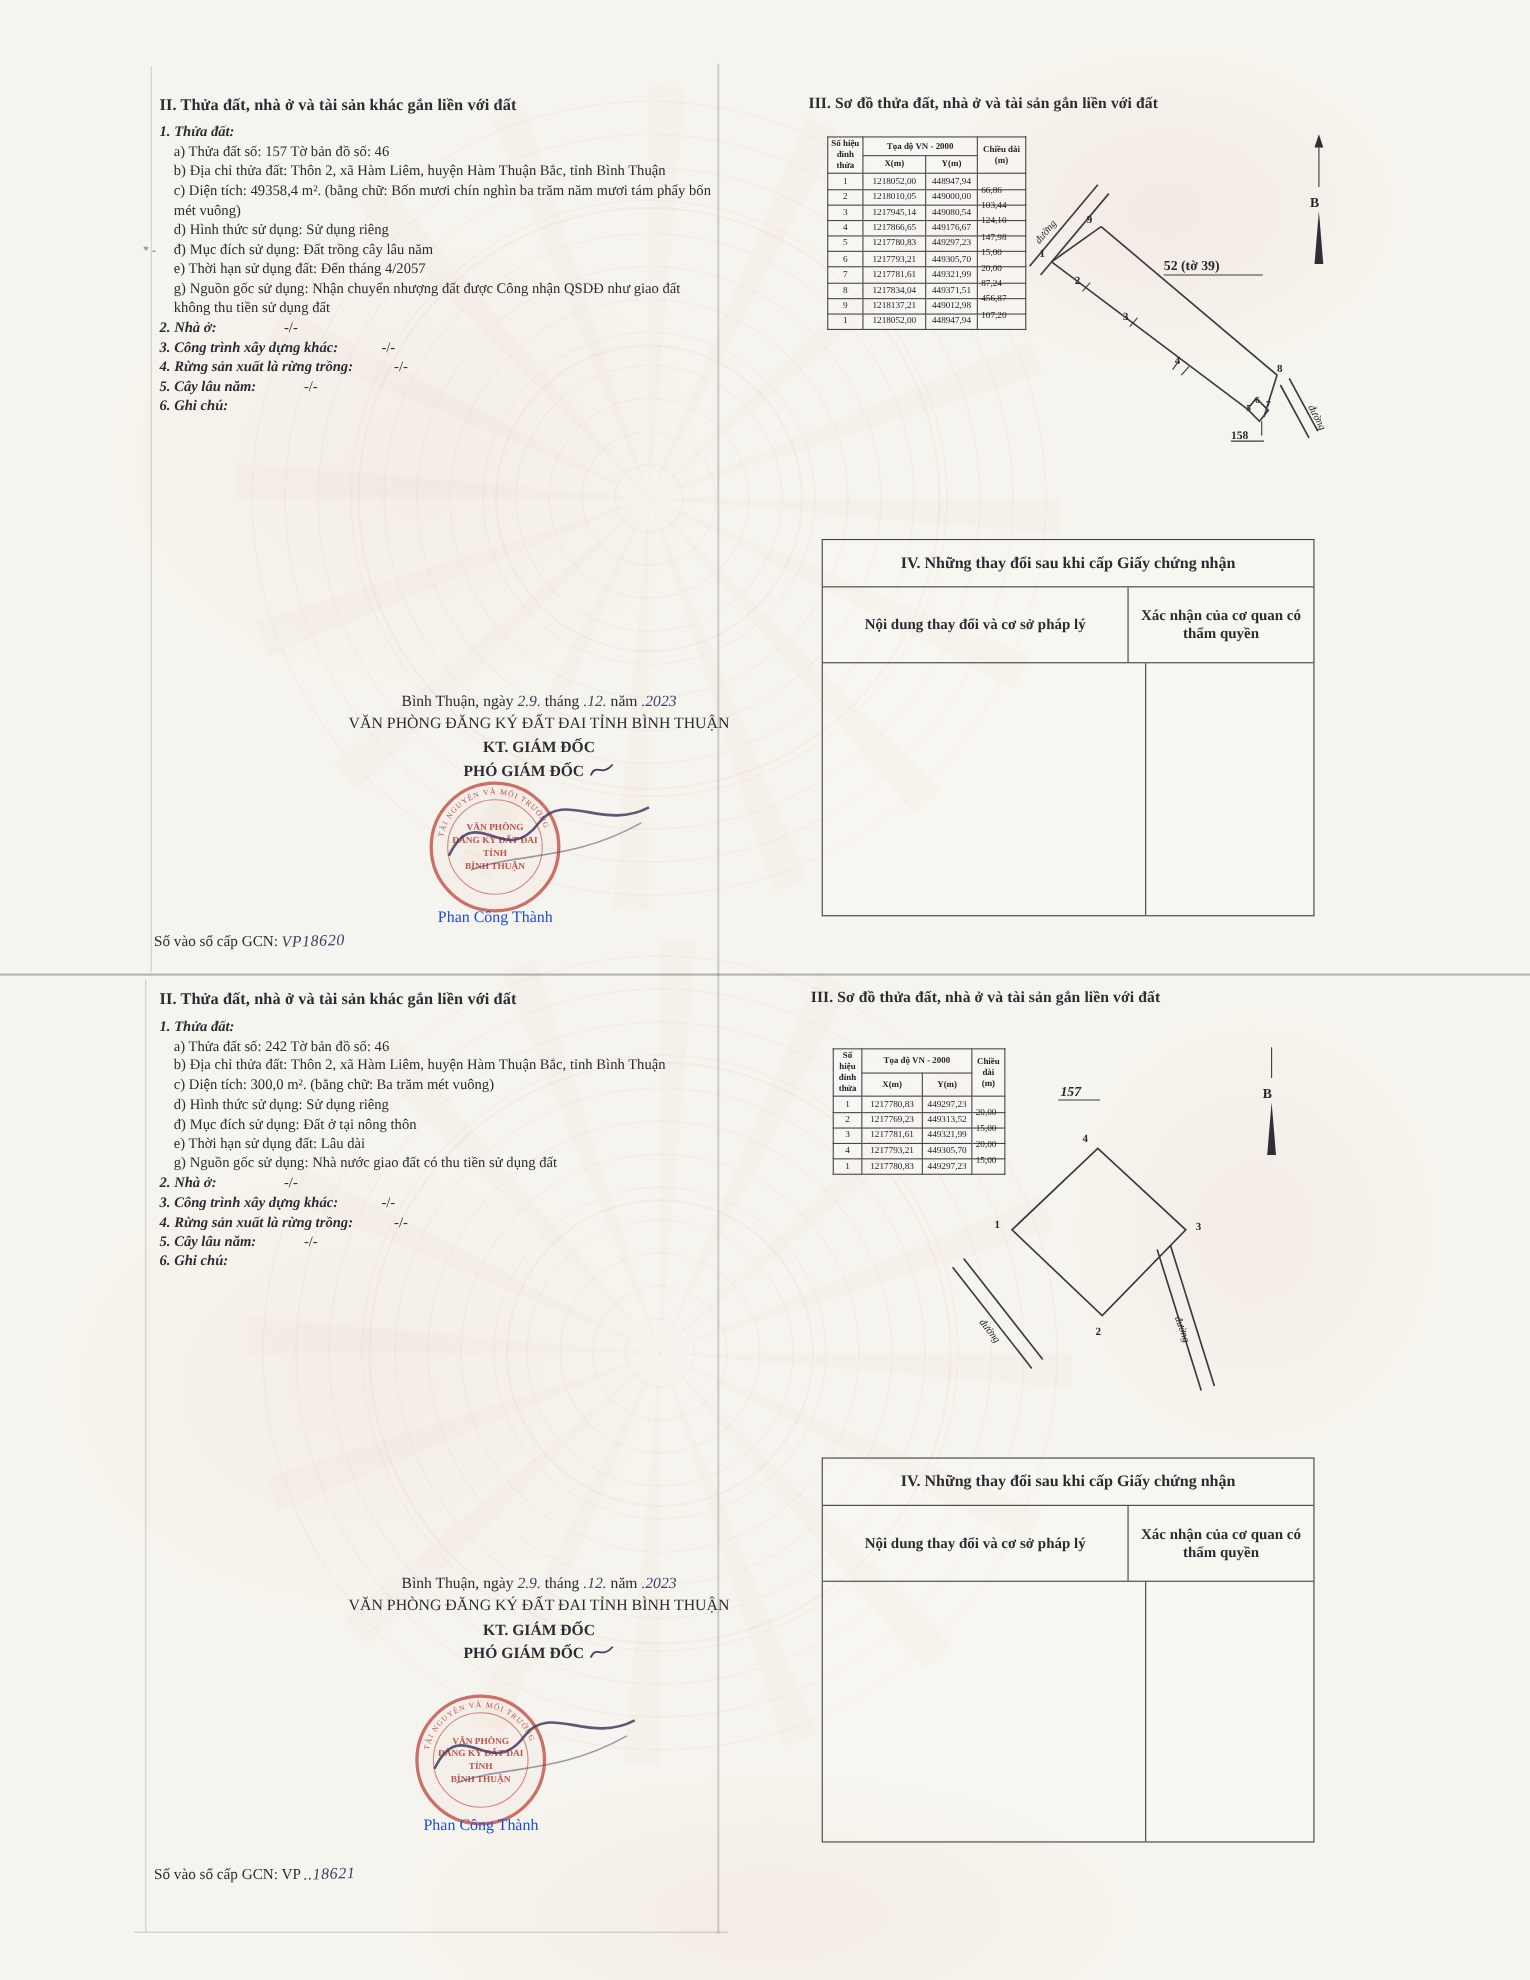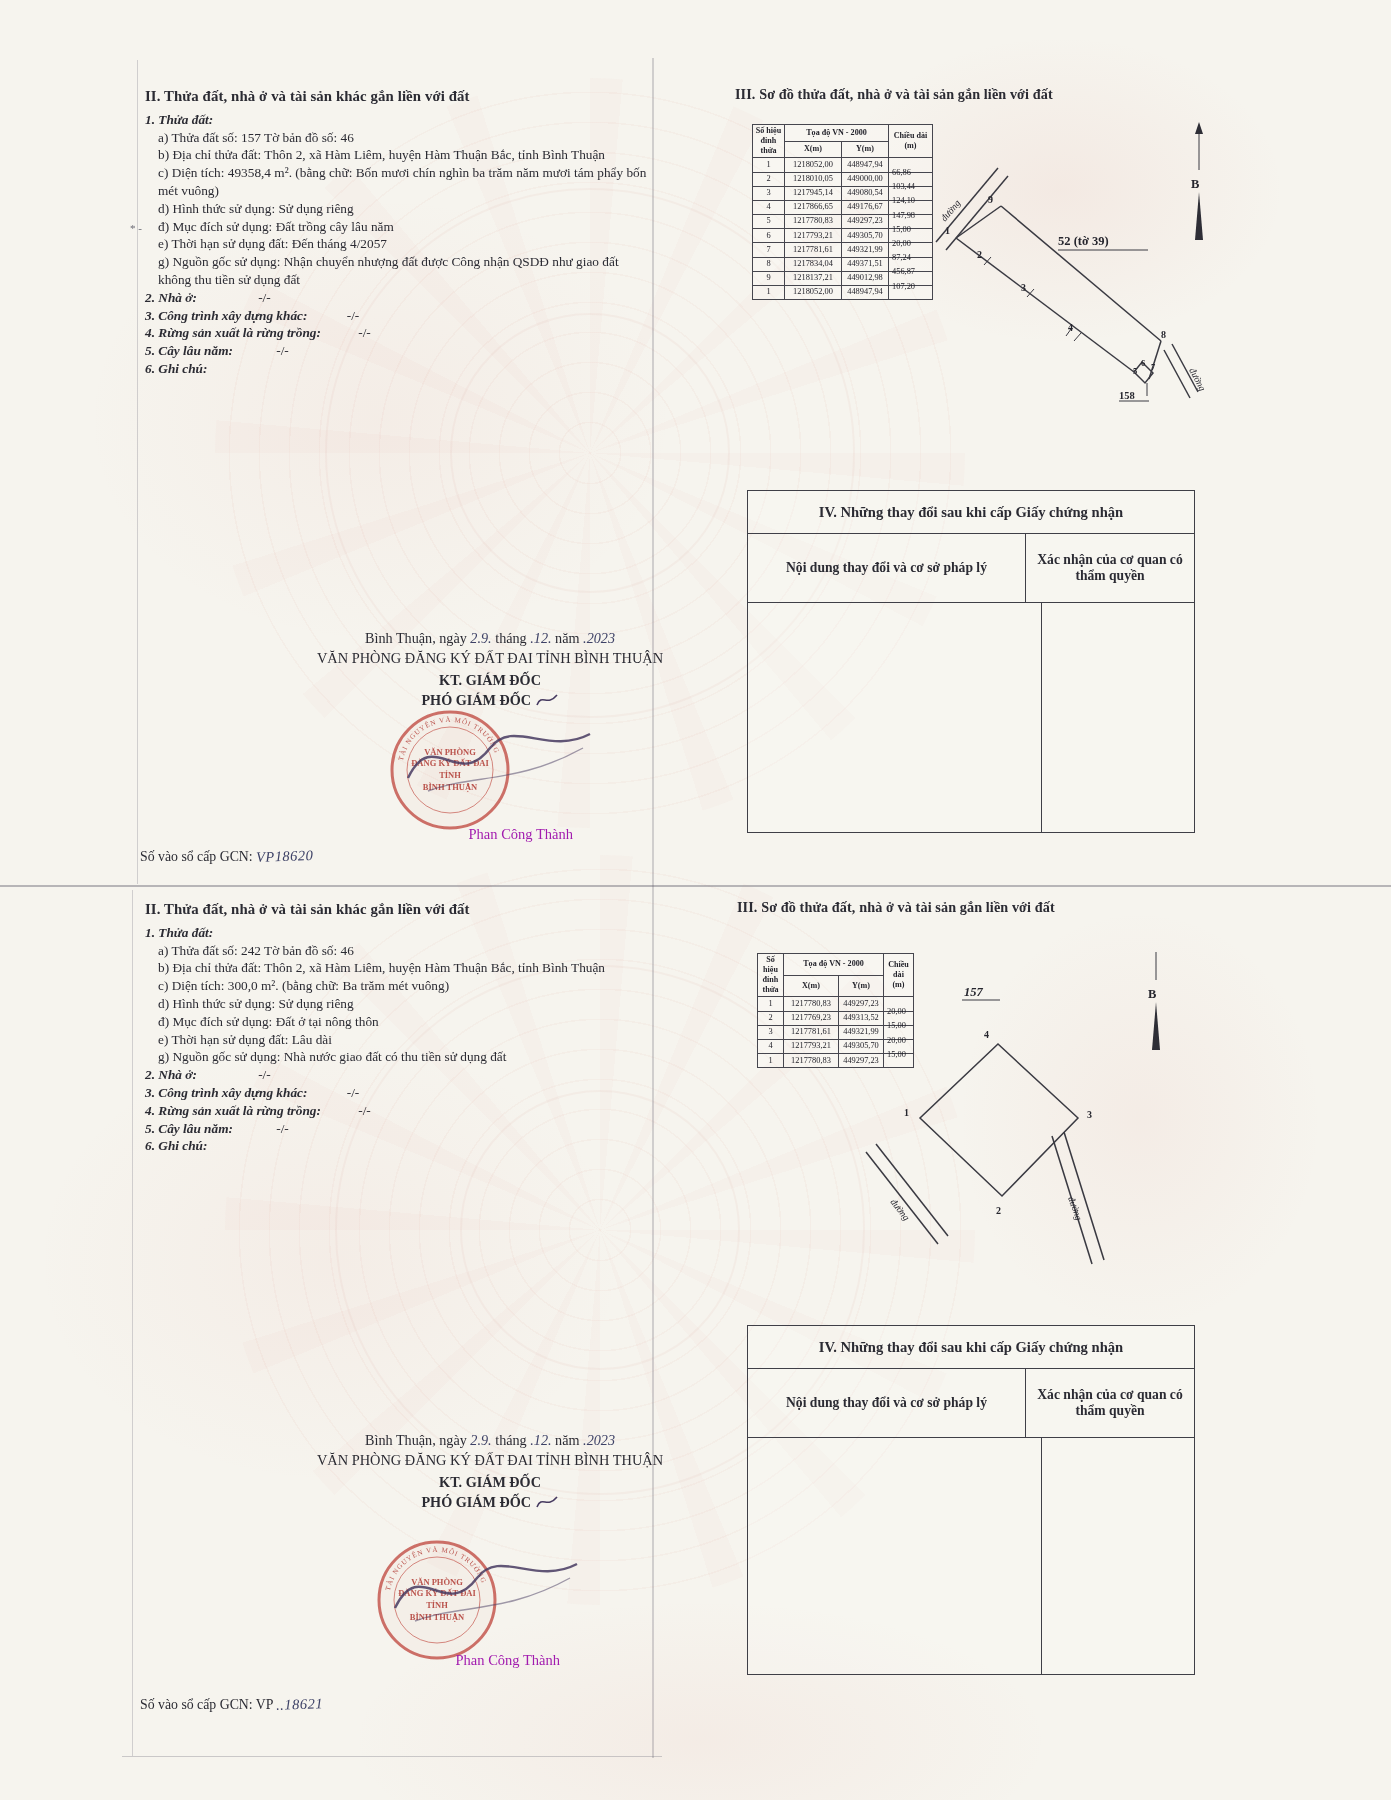--- a/index.html
+++ b/index.html
@@ -56,21 +56,21 @@
   .iv-body .b1{flex:1;}
   .iv-body .b2{width:152px;border-left:1.4px solid #3f3f47;}
 
   .sigblock{position:absolute;text-align:center;font-size:14.2px;color:#2b2b33;}
   .sigblock .office{font-weight:normal;margin-top:3px;font-size:14.4px;}
   .sigblock .kt{font-weight:bold;margin-top:5px;}
   .sigblock .pho{font-weight:bold;margin-top:3px;}
   .hand{font-style:italic;color:#3d4166;display:inline-block;}
   .stamp{position:absolute;opacity:.92;}
   .sigstroke{position:absolute;}
-  .sig-name{position:absolute;color:#a21caf;font-size:14.5px;text-align:right;}
+  .sig-name{position:absolute;color:#1d4ed8;font-size:14.5px;text-align:left;}
   .gcn{position:absolute;font-size:13.8px;}
   .gcn .hand{font-size:14.5px;transform:rotate(-2deg);letter-spacing:.5px;}
   .margin-mark{position:absolute;font-size:11px;color:#6a6a74;}
 </style>
 </head>
 <body>
 
 <div class="canvas">
 
   <div class="rosette" id="wm1" style="left:215px;top:78px;width:750px;height:750px;"></div>

